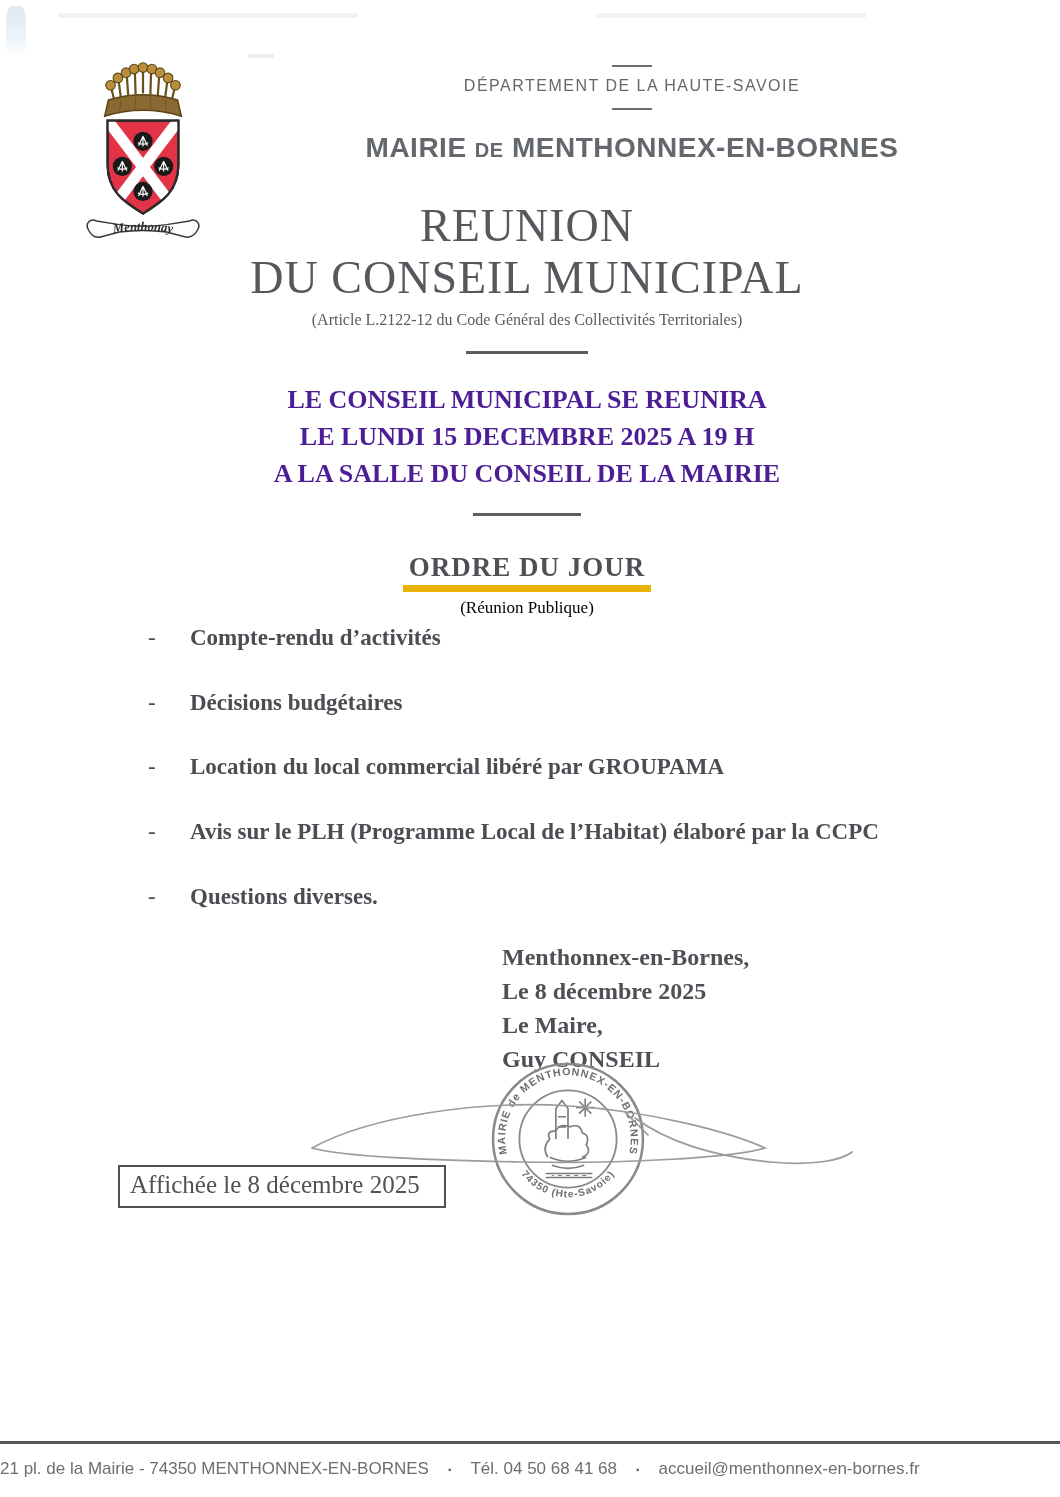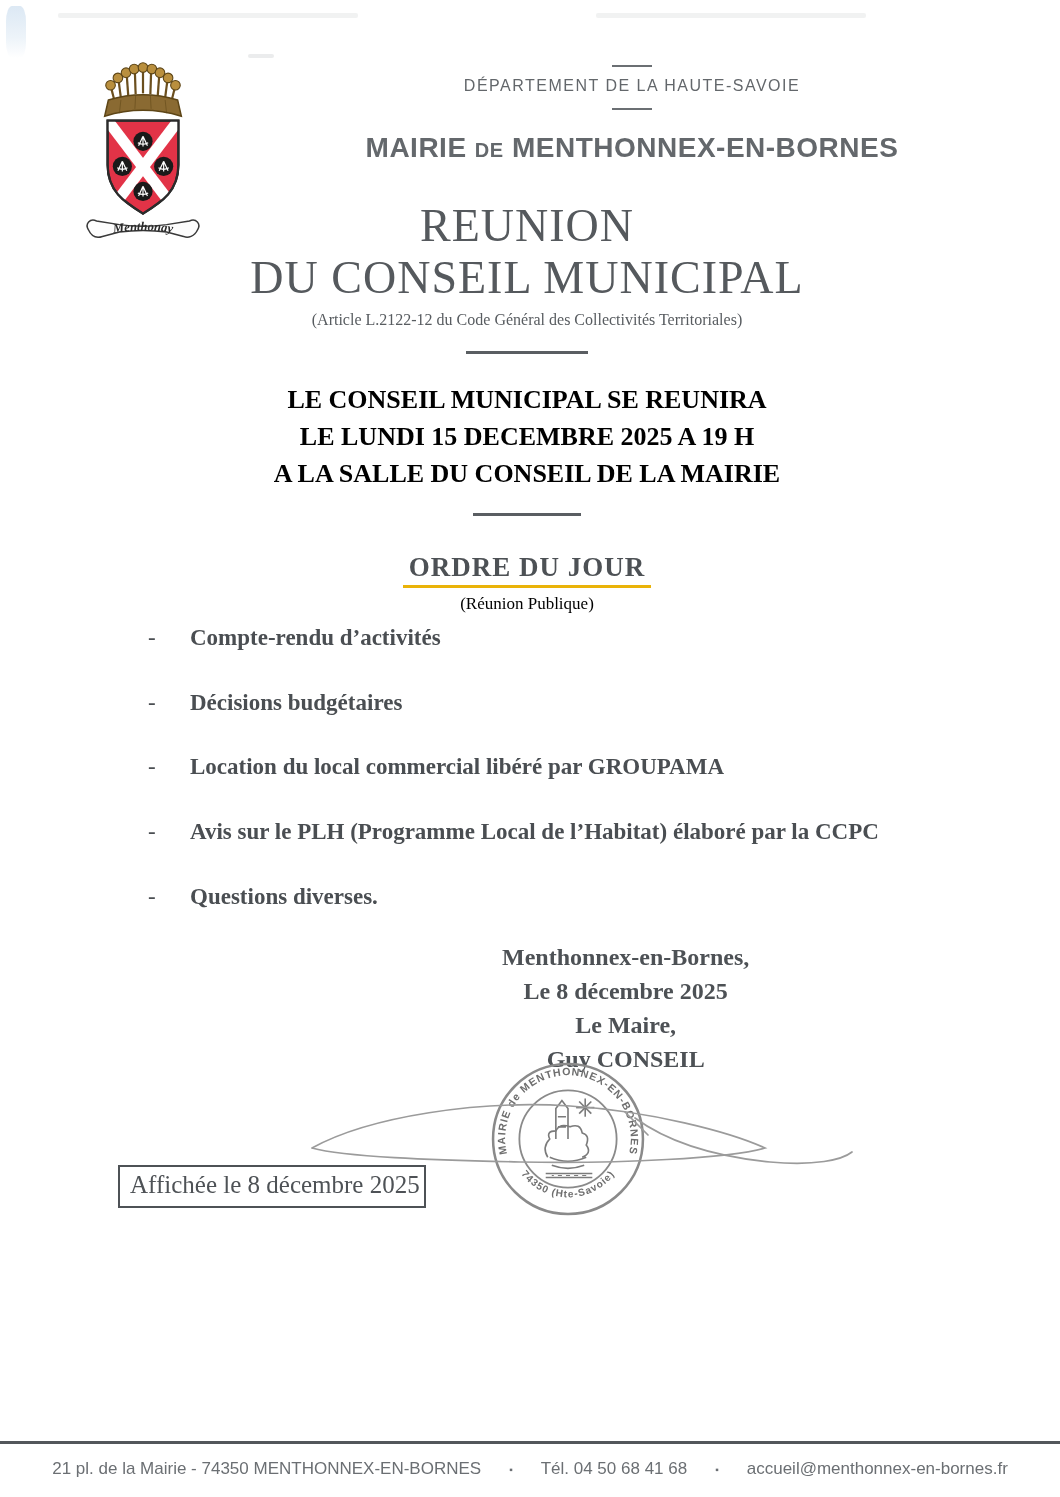--- a/index.html
+++ b/index.html
@@ -30,49 +30,49 @@
   .mairie-line { margin-top:22px; font-size:28px; font-weight:bold; color:#64686c; letter-spacing:.5px; }
   .mairie-line .small-de { font-size:20px; }
 
   
   .title-block { position:absolute; left:107px; top:200px; width:840px; text-align:center; color:#55595d; }
   .doc-title { font-size:46px; line-height:1.12; letter-spacing:1px; }
   .doc-article { font-size:16px; margin-top:8px; color:#585c60; }
   .rule { height:3px; background:#5a5e62; margin:0 auto; }
   .rule.r1 { width:122px; margin-top:22px; }
   .rule.r2 { width:108px; margin-top:20px; }
-  .announce { margin-top:28px; font-size:26px; font-weight:bold; line-height:1.42; color:#000000; }
+  .announce { margin-top:28px; font-size:26px; font-weight:bold; line-height:1.42; color:#4c1d95; }
   .agenda-head { margin-top:36px; }
   .agenda-title { display:inline-block; font-size:27px; font-weight:bold; letter-spacing:1px;
-    color:#4d5155; border-bottom:3px solid #eab308; padding:0 6px 2px 6px; }
+    color:#4d5155; border-bottom:7px solid #eab308; padding:0 6px 2px 6px; }
   .agenda-sub { font-size:17px; margin-top:6px; color:#000000; }
 
   
   .agenda-list { position:absolute; left:148px; top:622px; width:780px; }
   .agenda-item { display:flex; margin-bottom:33px; font-size:23px; font-weight:bold;
     color:#4a4e52; line-height:1.38; }
   .agenda-item .dash { width:42px; flex:0 0 42px; font-weight:normal; }
   .agenda-item .agenda-text { max-width:700px; }
 
   
   .sig-block { position:absolute; left:502px; top:940px; font-size:24px; font-weight:bold;
-    color:#4d5155; line-height:1.42;text-align:center; }
+    color:#4d5155; line-height:1.42; }
 
   
   .stamp { position:absolute; left:489px; top:1060px; width:158px; height:158px; }
   .sig-strokes { position:absolute; left:300px; top:1090px; width:560px; height:100px; }
 
   
   .posted-box { position:absolute; left:118px; top:1165px; border:2px solid #4e5256;
-    padding:4px 4px 7px 10px; font-size:25px; color:#4e5256; background:#fff; }
+    padding:4px 24px 7px 10px; font-size:25px; color:#4e5256; background:#fff; }
 
   
   .footer-rule { position:absolute; left:0; top:1441px; width:1060px; height:3px; background:#53575b; }
   .footer { position:absolute; left:0; top:1459px; width:1060px; display:flex;
-    justify-content:center; align-items:center; gap:28px;
+    justify-content:flex-start; align-items:center; gap:19px;
     font-family:"Liberation Sans", sans-serif; font-size:17px; color:#6b6f73; }
   .footer .sep { font-size:10px; color:#6b6f73; }
 </style>
 </head>
 <body>
 
 <div class="page">
 
   <div class="smudge-blue"></div>
   <div class="speckle s1"></div>

